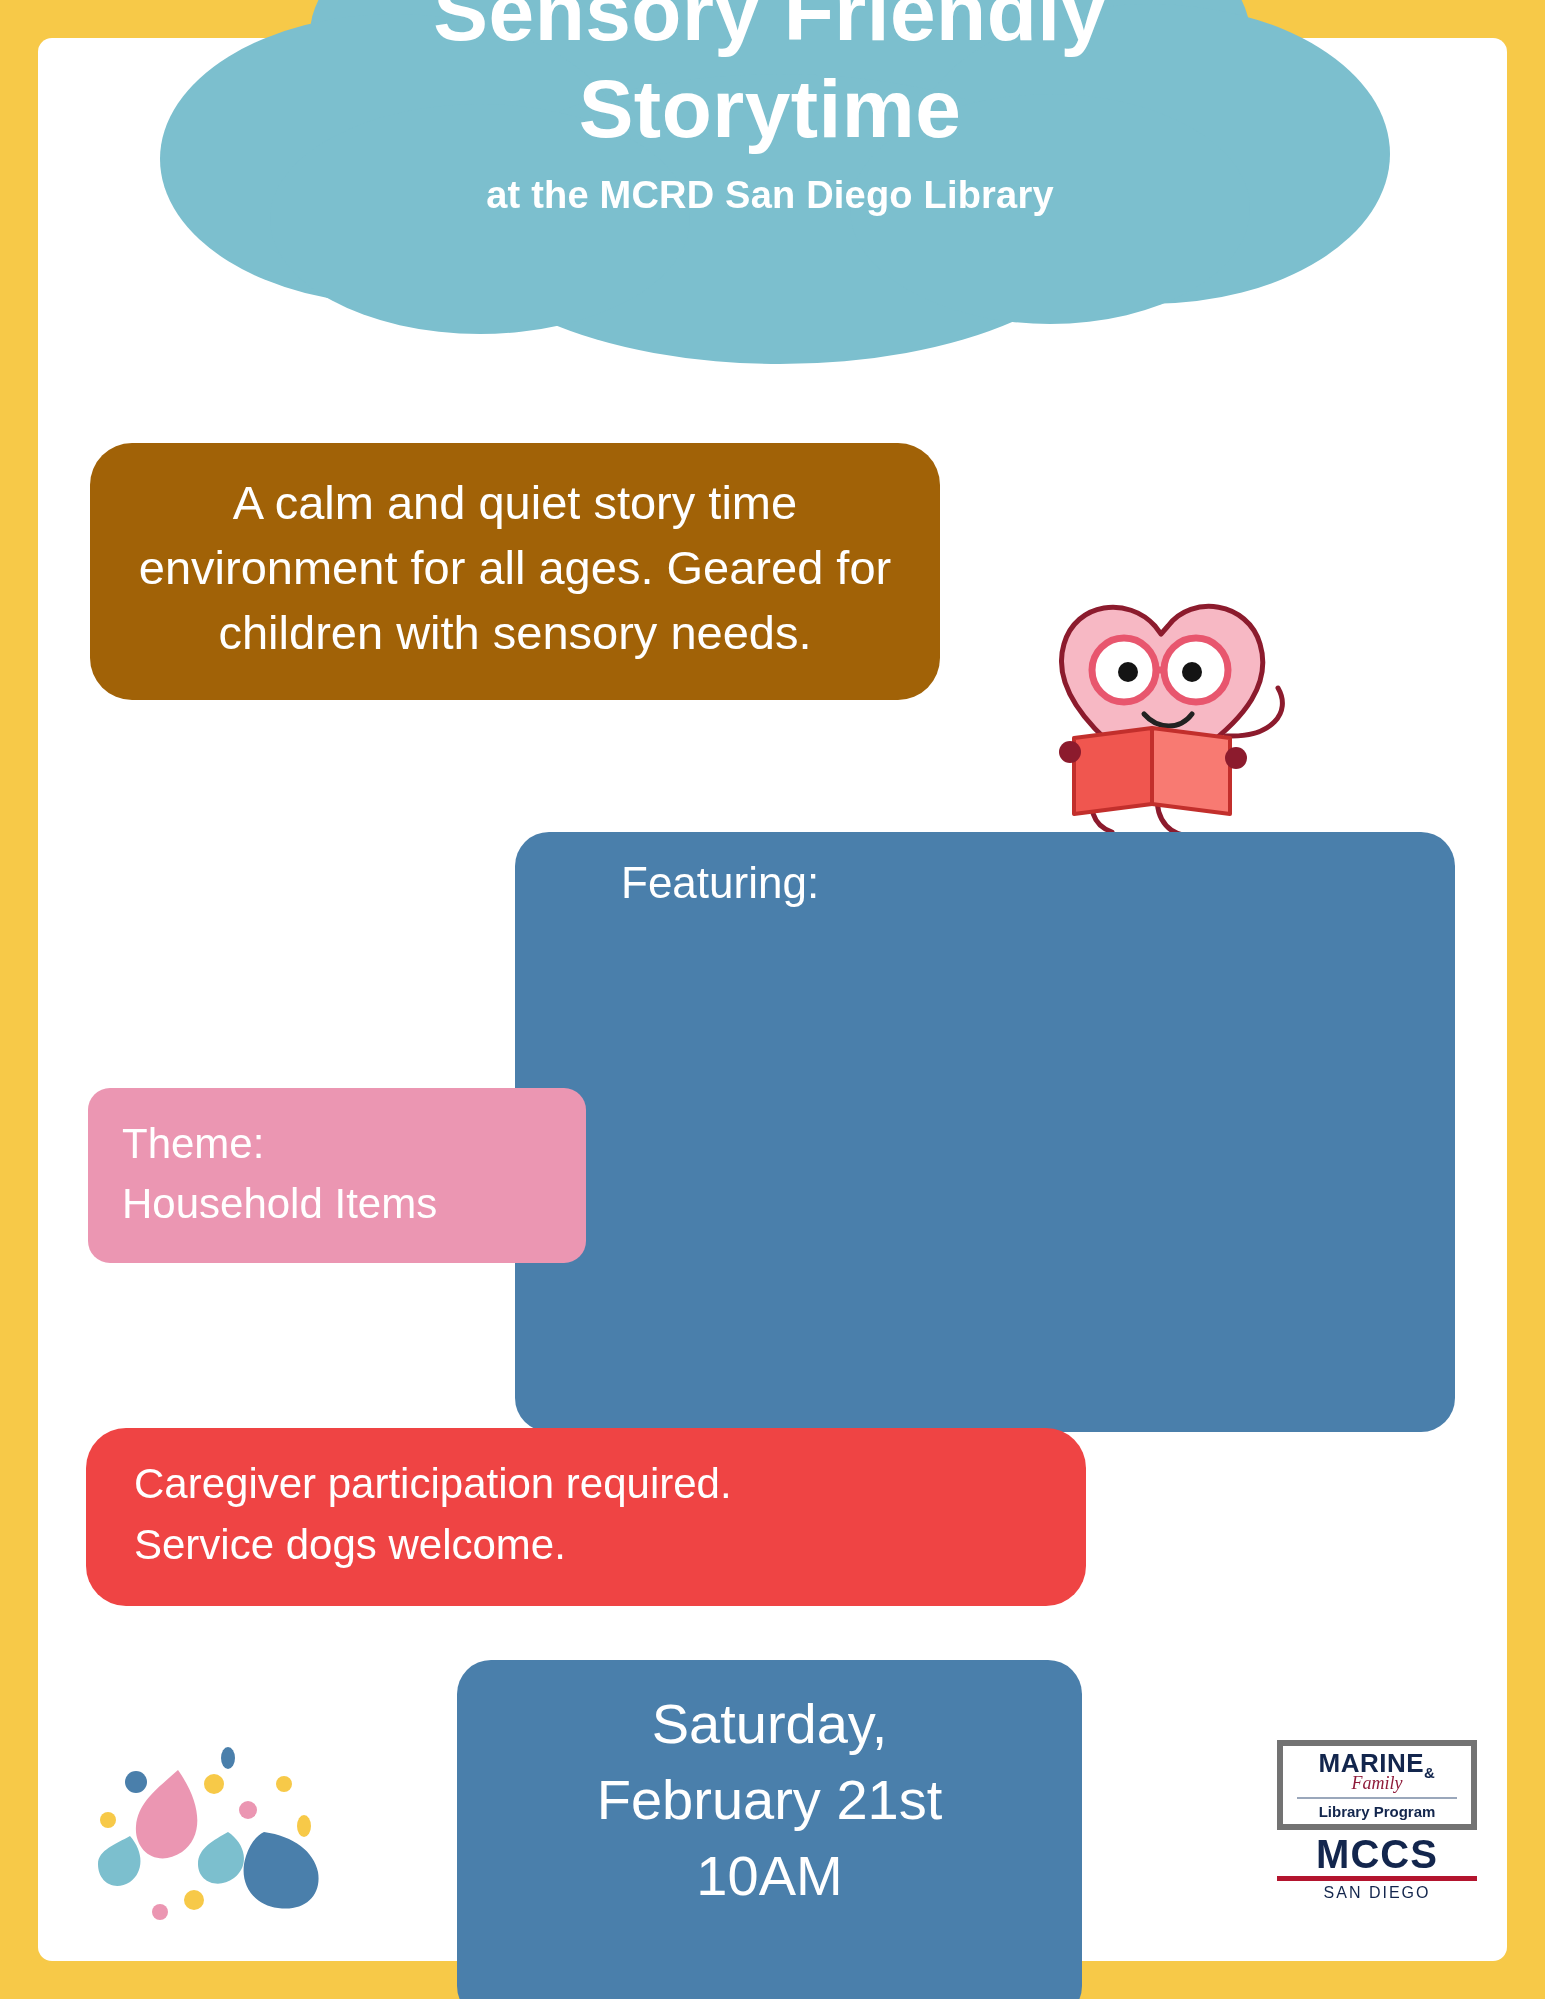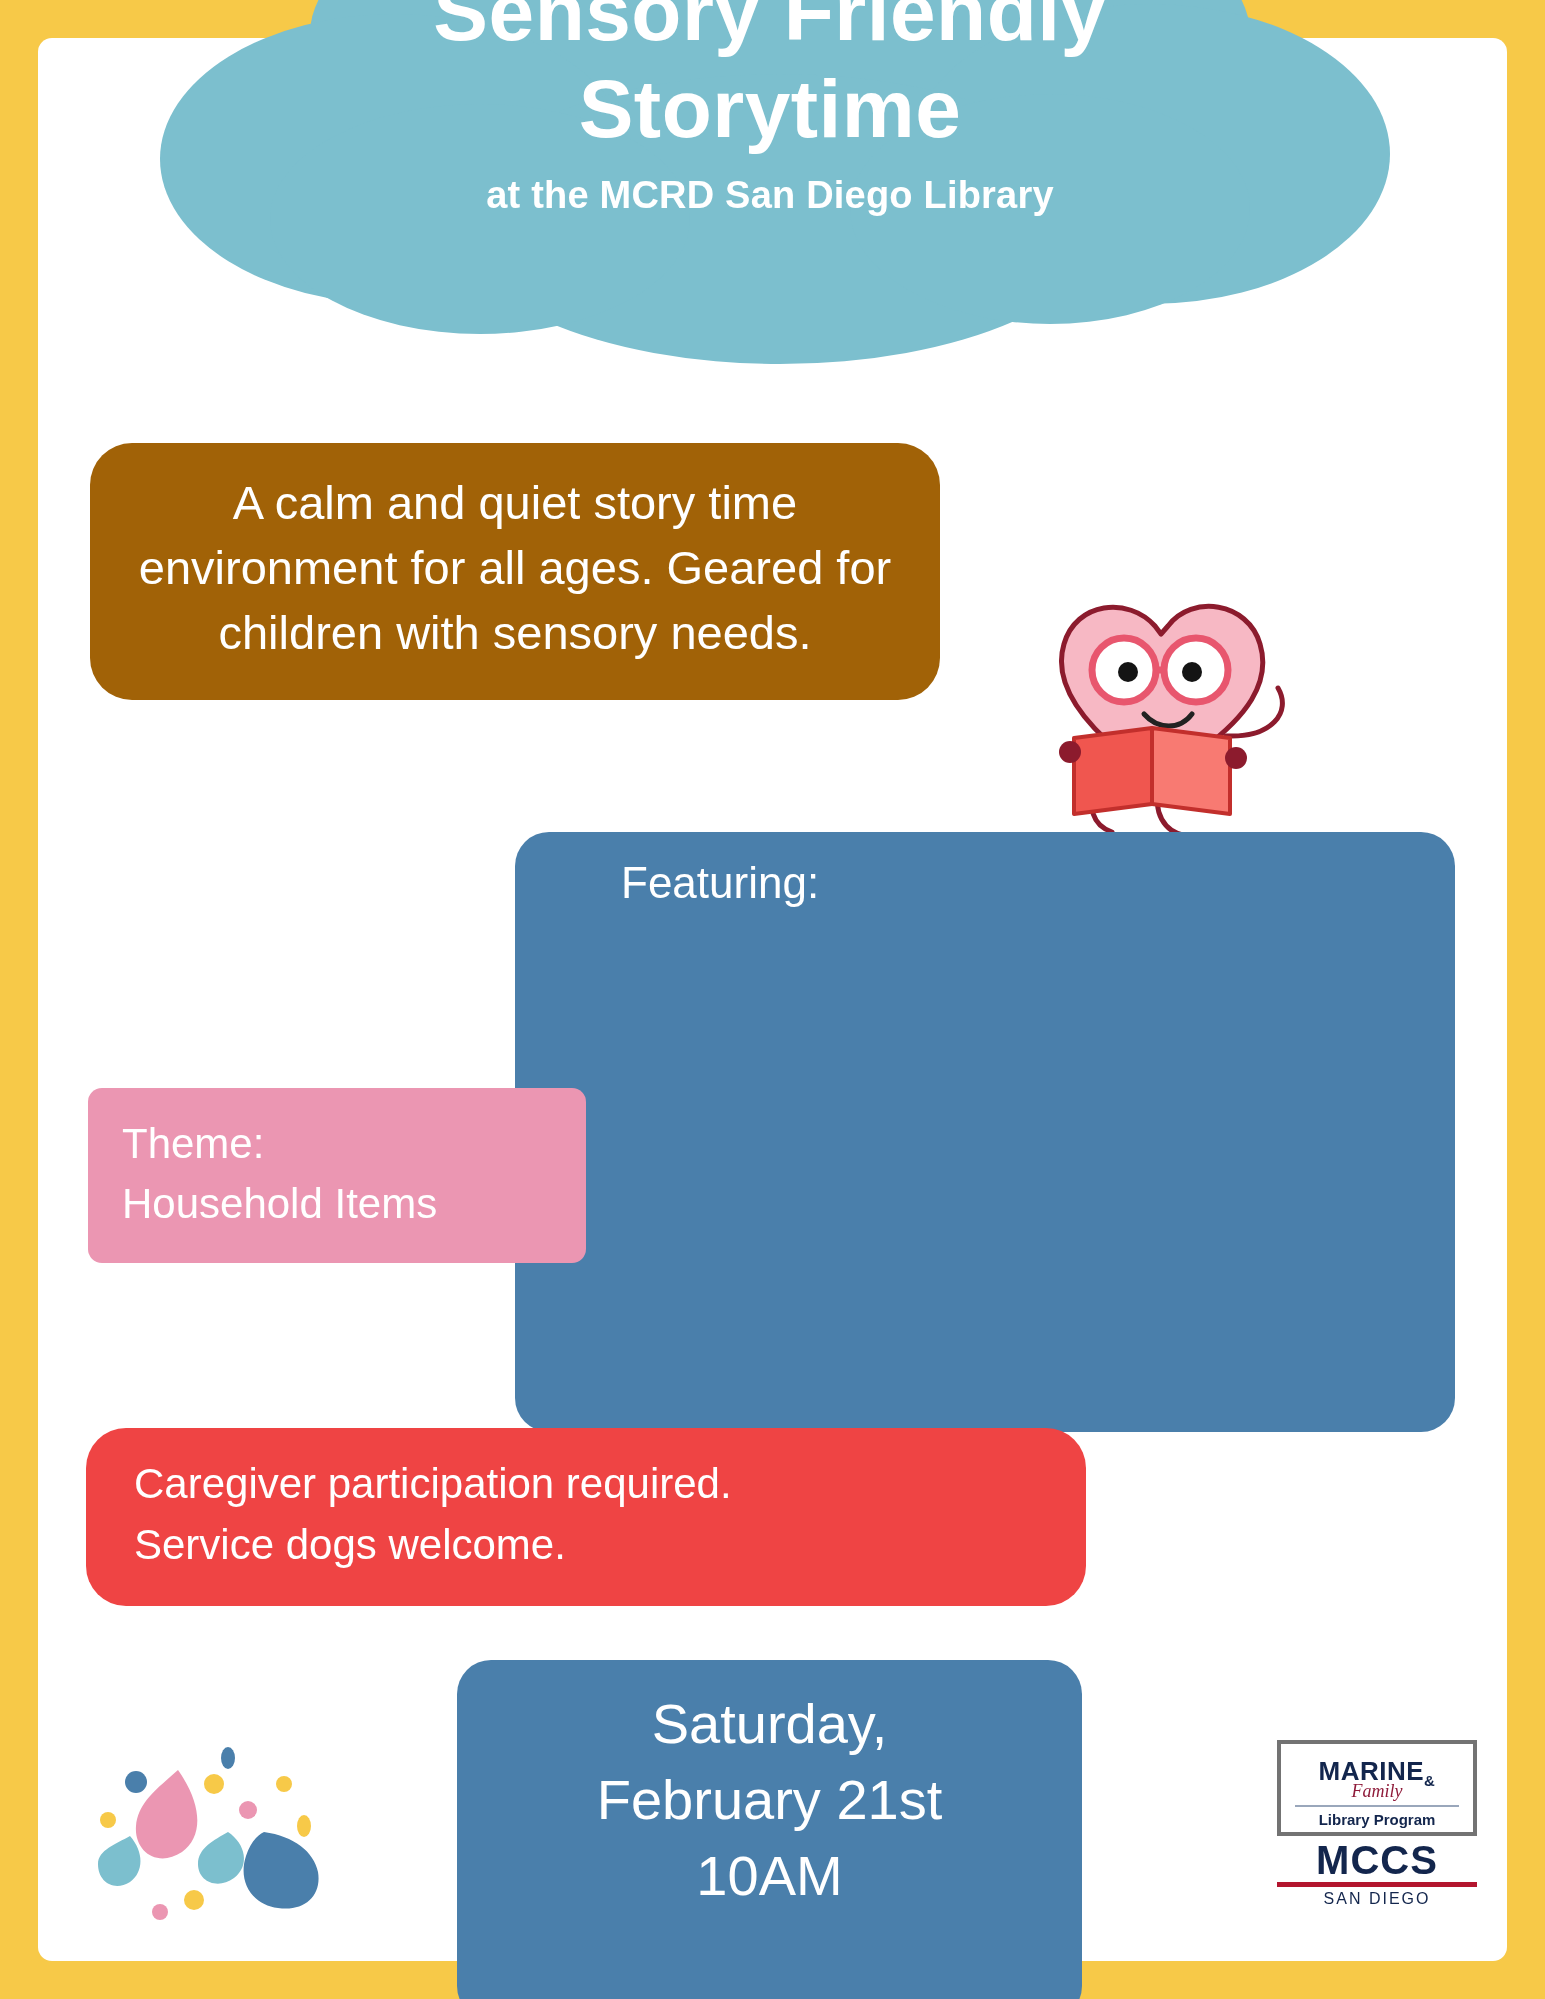--- a/index.html
+++ b/index.html
@@ -137,21 +137,21 @@
 
   
   .theme-bubble {
     position: absolute;
     left: 88px;
     top: 1088px;
     width: 498px;
     padding: 26px 34px 30px 34px;
     box-sizing: border-box;
     background: #eb96b2;
-    border-radius: 14px;
+    border-radius: 22px;
     color: #ffffff;
     font-size: 42px;
     line-height: 1.42;
     z-index: 4;
   }
 
   
   .caregiver-bubble {
     position: absolute;
     left: 86px;
@@ -204,22 +204,22 @@
 
   
   .logos {
     position: absolute;
     left: 1277px;
     top: 1740px;
     width: 200px;
     text-align: center;
   }
   .logo-mf {
-    border: 4px solid #737373;
-    padding: 14px 4px 4px 4px;
+    border: 6px solid #737373;
+    padding: 4px 4px 4px 4px;
     background: #ffffff;
   }
   .mf-top {
     font-size: 26px;
     font-weight: bold;
     color: #13264d;
     letter-spacing: 0.5px;
     line-height: 1;
   }
   .mf-amp { font-size: 15px; vertical-align: sub; }

